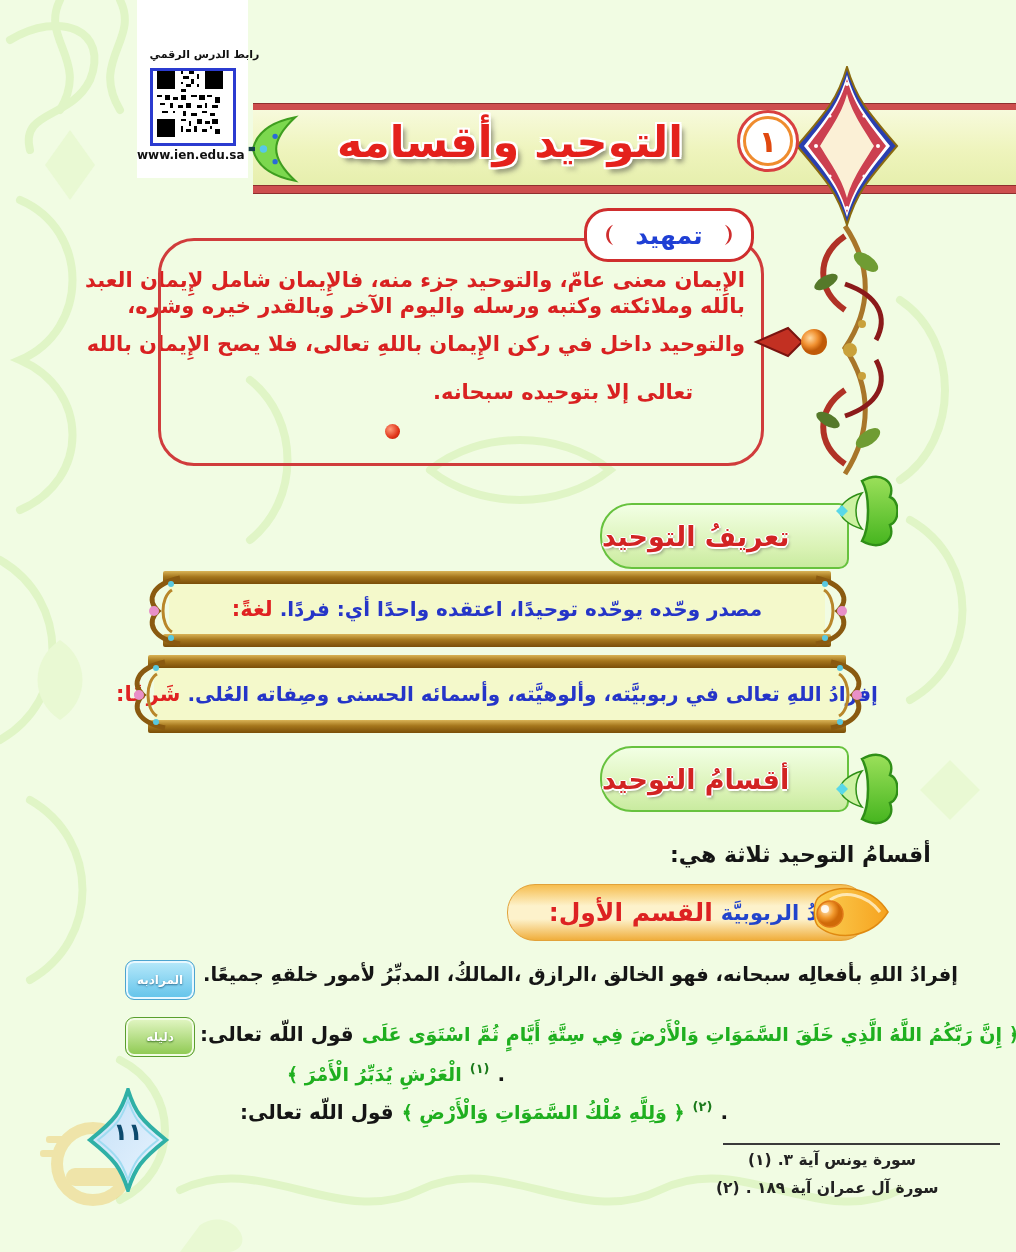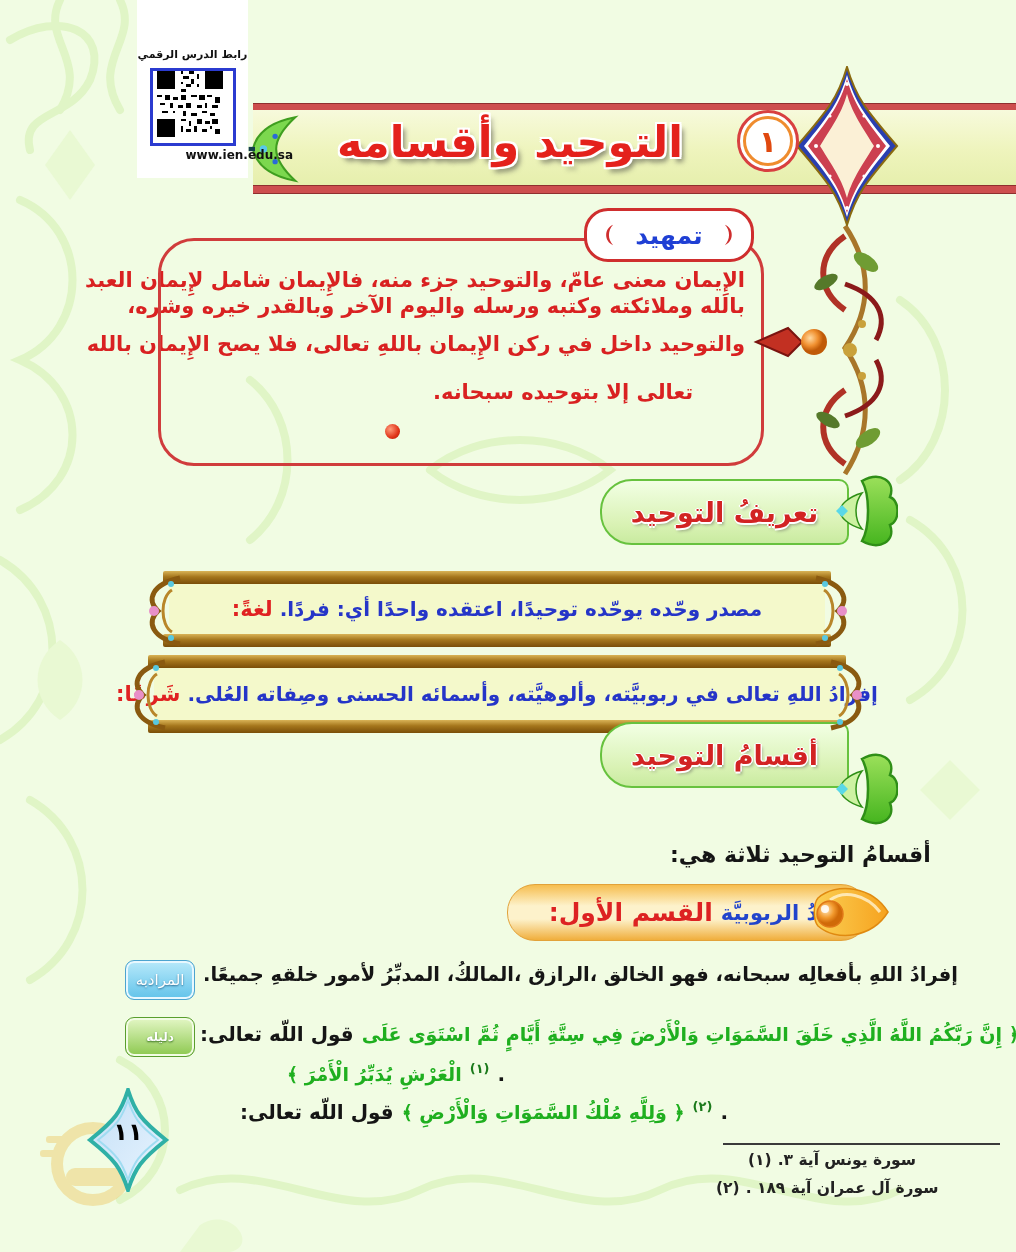--- a/index.html
+++ b/index.html
@@ -4,23 +4,23 @@
 <style>
   html,body{margin:0;padding:0;}
   body{width:1016px;height:1252px;font-family:"DejaVu Sans",sans-serif;}
   .page{position:relative;width:1016px;height:1252px;background:#f1fce3;overflow:hidden;}
   .abs{position:absolute;}
   .ar{direction:rtl;unicode-bidi:embed;}
   
   .pattern{left:0;top:0;width:1016px;height:1252px;z-index:0;pointer-events:none;}
   
   .qr-card{left:137px;top:0;width:111px;height:178px;background:#ffffff;z-index:3;}
-  .qr-title{left:0;top:48px;width:111px;text-align:center;font-size:11px;font-weight:bold;color:#111;}
+  .qr-title{left:0;top:48px;width:111px;text-align:center;font-size:11px;font-weight:bold;color:#111;padding-left:12px;}
   .qr-box{left:13px;top:68px;width:80px;height:72px;border:3px solid #2b3bd0;background:#fff;}
-  .qr-url{left:0;top:148px;width:122px;text-align:right;font-size:12px;font-weight:bold;color:#111;padding-left:34px;}
+  .qr-url{left:0;top:148px;width:122px;text-align:left;font-size:12px;font-weight:bold;color:#111;}
   
   .banner{left:253px;top:103px;width:763px;height:89px;z-index:1;}
   .banner .bar{position:absolute;left:0;width:100%;height:7px;background:#cd4e4e;border-top:1.5px solid #8f2f2f;border-bottom:1.5px solid #8f2f2f;}
   .banner .fill{position:absolute;left:0;top:7px;width:100%;height:75px;background:linear-gradient(#f7fadc,#eef4bc 55%,#e6efad);}
   .page-title{left:290px;top:117px;width:440px;text-align:center;font-size:43px;font-weight:bold;color:#e4211c;z-index:2;
     text-shadow:-2px 0 0 #fff,2px 0 0 #fff,0 -2px 0 #fff,0 2px 0 #fff,-2px -2px 0 #fff,2px 2px 0 #fff,-2px 2px 0 #fff,2px -2px 0 #fff,4px 5px 5px rgba(60,60,60,.55);}
   .banner-ornament{left:243px;top:113px;width:60px;height:72px;z-index:2;}
   
   .medallion{left:795px;top:66px;width:104px;height:160px;z-index:4;}
   .medallion-text{left:795px;top:118px;width:104px;text-align:center;z-index:5;font-weight:bold;color:#151515;font-size:20px;line-height:26px;}
@@ -31,21 +31,21 @@
   .tamheed-box{left:158px;top:238px;width:600px;height:222px;border:3px solid #d03c3c;border-radius:36px;z-index:1;}
   .tamheed-label{left:584px;top:208px;width:164px;height:48px;background:#fff;border:3px solid #cf2e2e;border-radius:24px;z-index:2;display:flex;align-items:center;justify-content:center;gap:20px;}
   .tamheed-label .txt{color:#1f3fd4;font-weight:bold;font-size:25px;}
   .intro-line{position:absolute;width:578px;left:167px;white-space:nowrap;text-align:right;font-size:21px;font-weight:bold;color:#d92121;}
   .intro-short{position:absolute;left:433px;top:368px;white-space:nowrap;font-size:21px;font-weight:bold;color:#d92121;margin-top:12px;}
   .intro-q-ball{left:385px;top:424px;width:15px;height:15px;border-radius:50%;background:radial-gradient(circle at 35% 35%,#ff9a7a,#e03318 60%,#a81505);z-index:2;}
   .intro-q{left:407px;top:414px;white-space:nowrap;font-size:21px;font-weight:bold;color:#d92121;z-index:2;}
   .big-ornament{left:750px;top:224px;width:155px;height:252px;z-index:3;}
   
   .sec-header{width:245px;height:62px;border:2px solid #67c23e;border-radius:32px 10px 10px 32px;
-    background:linear-gradient(#f2ffe4,#d9f2b4 70%,#c9ebA0);display:flex;align-items:center;justify-content:center;z-index:1;}
+    background:linear-gradient(#f2ffe4,#d9f2b4 70%,#c9ebA0);display:flex;align-items:center;justify-content:flex-start;z-index:1;margin-top:24px;}
   .sec-header span{font-size:27px;font-weight:bold;color:#d22323;
     text-shadow:-1.5px 0 0 #fff,1.5px 0 0 #fff,0 -1.5px 0 #fff,0 1.5px 0 #fff,2px 3px 3px rgba(80,80,80,.4);}
   .clover{width:64px;height:80px;z-index:2;}
   
   .def-banner{z-index:1;}
   .def-bar{position:absolute;left:0;width:100%;height:13px;background:linear-gradient(#d9b356,#a5761c 45%,#7a4e08);border-radius:2px;}
   .def-fill{position:absolute;left:6px;right:6px;background:#f4f9cb;}
   .def-text{position:absolute;left:0;width:100%;display:flex;justify-content:center;align-items:center;gap:7px;white-space:nowrap;}
   .def-label{color:#e02222;font-weight:bold;font-size:21px;}
   .def-body{color:#2535c8;font-weight:bold;font-size:20px;}
@@ -53,40 +53,40 @@
   
   .sections-intro{left:670px;top:842px;white-space:nowrap;font-size:22px;font-weight:bold;color:#151515;}
   .kind-pill{left:507px;top:884px;width:360px;height:55px;border-radius:28px;border:1.5px solid #e2a23a;
     background:linear-gradient(#f6bd4e,#fdf2cb 38%,#fdf2cb 62%,#f0ae3c);display:flex;align-items:center;justify-content:center;gap:8px;z-index:1;}
   .kind-pill .red{color:#dd2222;font-weight:bold;font-size:25px;margin-left:36px;}
   .kind-pill .blue{color:#2244cc;font-weight:bold;font-size:21px;}
   .pill-leaf{left:810px;top:880px;width:80px;height:64px;z-index:2;}
   
   .chip{width:68px;height:38px;border-radius:9px;display:flex;align-items:center;justify-content:center;z-index:2;}
   .chip-blue{left:125px;top:960px;background:linear-gradient(#b8e9fa,#62c3ea);border:1.5px solid #4da4cf;box-shadow:0 0 0 2px #e8f8ff inset;}
-  .chip-blue span{color:#fff;font-weight:normal;font-size:15px;text-shadow:0 1px 2px rgba(20,80,120,.8);text-align:center;}
+  .chip-blue span{color:#fff;font-weight:bold;font-size:12px;text-shadow:0 1px 2px rgba(20,80,120,.8);text-align:center;}
   .chip-green{left:125px;top:1017px;background:linear-gradient(#e4f7c6,#8cc84e);border:1.5px solid #5a9e2e;box-shadow:0 0 0 2px #f2fce4 inset;}
   .chip-green span{color:#fff;font-weight:bold;font-size:12px;text-shadow:0 1px 2px rgba(40,100,20,.9);}
   .meaning-text{left:203px;top:963px;white-space:nowrap;font-size:19.5px;font-weight:bold;color:#151515;}
   .ev-row{display:flex;align-items:baseline;gap:8px;white-space:nowrap;}
   .ev1{left:200px;top:1022px;}
   .ev2{left:287px;top:1062px;}
   .ev3{left:240px;top:1100px;}
   .black-t{color:#151515;font-weight:bold;font-size:20px;}
   .verse{color:#1faf1f;font-weight:bold;font-size:19px;}
   .ref{color:#1c7a1c;font-weight:bold;font-size:13px;position:relative;top:-8px;}
   .dot{color:#151515;font-weight:bold;font-size:20px;}
   
   .fn-sep{left:723px;top:1143px;width:277px;height:2px;background:#3a3a3a;}
   .fn{display:flex;gap:6px;white-space:nowrap;font-size:15.5px;font-weight:bold;color:#222;}
   .fn1{left:748px;top:1151px;}
   .fn2{left:716px;top:1179px;}
   
   .pagenum-svg{left:82px;top:1088px;width:92px;height:104px;z-index:2;}
-  .pagenum{left:82px;top:1118px;width:92px;text-align:center;font-size:24px;font-weight:bold;color:#000000;z-index:3;}
+  .pagenum{left:82px;top:1118px;width:92px;text-align:center;font-size:24px;font-weight:bold;color:#0c4a6e;z-index:3;}
   .watermark{left:38px;top:1116px;width:130px;height:100px;z-index:1;opacity:.55;}
 </style>
 </head>
 <body>
 
 <div class="page">
 
   <svg class="abs pattern" viewBox="0 0 1016 1252" xmlns="http://www.w3.org/2000/svg">
     <g fill="none" stroke="#e0f5c6" stroke-width="8" stroke-linecap="round">
       <path d="M10 40 C60 10 110 30 90 80 C70 120 20 110 30 150"></path>

